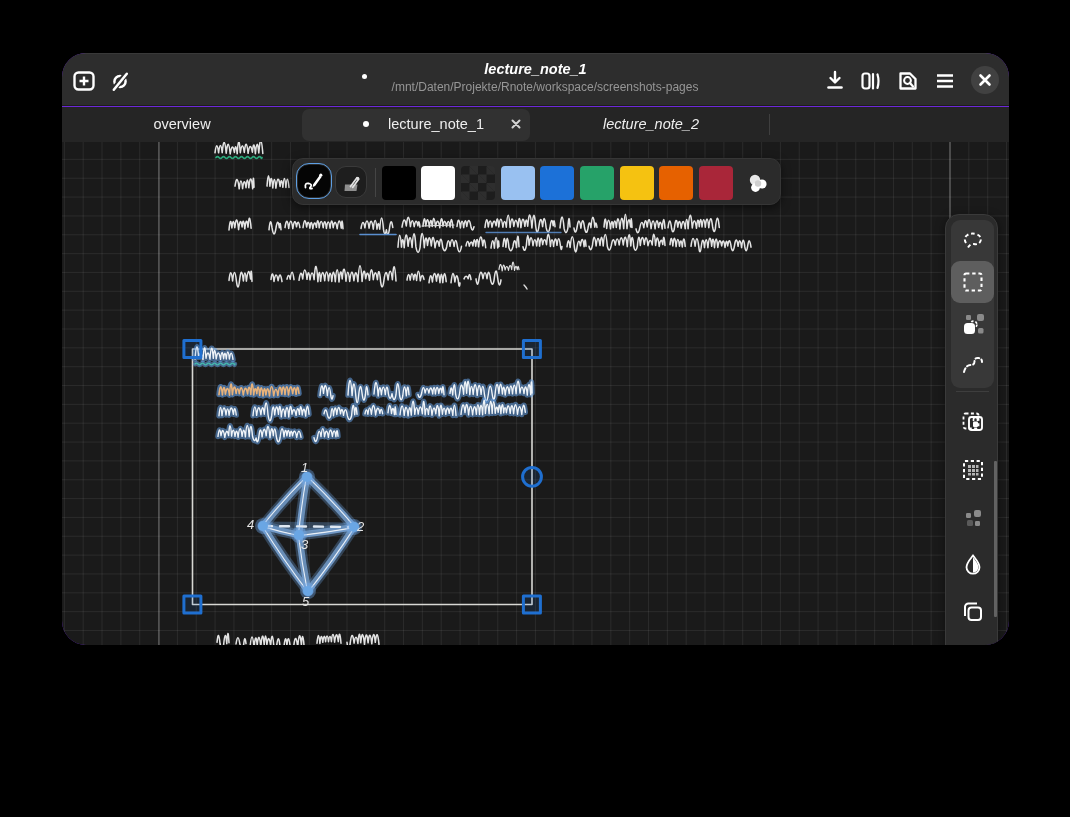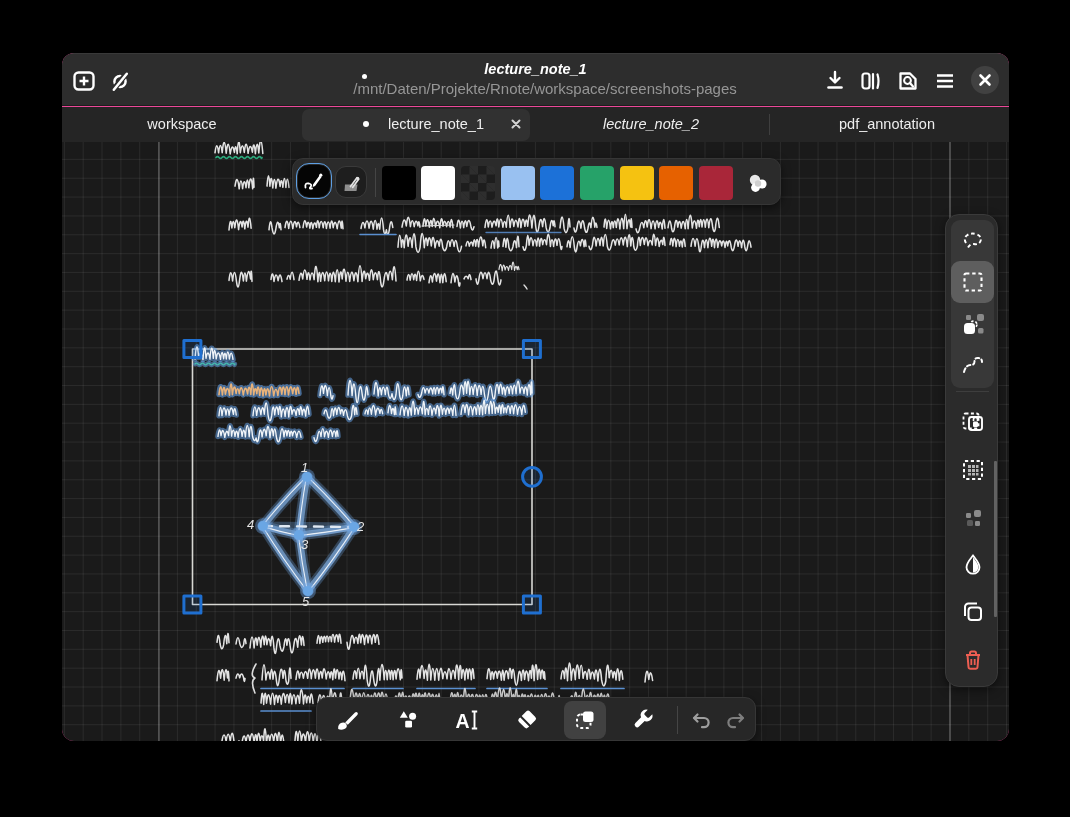--- a/index.html
+++ b/index.html
@@ -1,32 +1,32 @@
 <!DOCTYPE html>
 <html><head><meta charset="utf-8">
 <style>
 * { margin:0; padding:0; box-sizing:border-box; }
 html,body { width:1070px; height:817px; background:#000; overflow:hidden;
   font-family:"Liberation Sans", sans-serif; }
-#win { position:absolute; left:62px; top:53px; width:947px; height:688px;
-  border-radius:12px; overflow:hidden; background:#ec4899; }
+#win { position:absolute; left:62px; top:53px; width:947px; height:592px;
+  border-radius:24px; overflow:hidden; background:#6d28d9; }
 #hdr { position:absolute; left:0; top:0; width:100%; height:53px; background:#2d2d2d;
   border-bottom:1px solid #1d1d1d; box-shadow:inset 0 1px 0 rgba(255,255,255,0.06); }
 #tabs { position:absolute; left:0; top:54px; width:100%; height:35px; background:#252525; }
 #cv { position:absolute; left:0; top:89px; width:947px; height:607px; background:#1a1a1a;
   background-image:
     linear-gradient(to right, rgba(255,255,255,0.07) 1px, transparent 1px),
     linear-gradient(to bottom, rgba(255,255,255,0.07) 1px, transparent 1px);
   background-size:18.85px 18.85px; background-position:1.85px 16.9px; }
 .pageline { position:absolute; top:0; width:2px; height:607px; background:rgba(255,255,255,0.19); }
 .hbtn { position:absolute; top:0; height:53px; display:flex; align-items:center; }
 #title { position:absolute; left:0; top:8px; width:100%; text-align:center; color:#fff;
   font-weight:bold; font-style:italic; font-size:14.5px; }
 #subtitle { position:absolute; left:0; top:27px; width:100%; text-align:center; color:#969696;
-  font-size:15px;padding-left:19px; }
+  font-size:12px;padding-left:19px; }
 .tabtxt { position:absolute; top:0; height:35px; line-height:34px; color:#eee; font-size:14.5px;
   text-align:center; }
 #activetab { position:absolute; left:240px; top:2px; width:228px; height:32px; background:#313131;
   border-radius:7px; }
 .panel { position:absolute; background:#242424; box-shadow:0 3px 10px rgba(0,0,0,0.5);
   border:1px solid #363636; }
 svg { display:block; }
 </style></head>
 <body>
 <div id="win">
@@ -68,29 +68,28 @@
     </svg>
 
     <div style="position:absolute; left:909px; top:13px; width:28px; height:28px; border-radius:50%; background:#414141;">
       <svg width="28" height="28" viewBox="0 0 28 28" stroke="#fff" stroke-width="2.6" stroke-linecap="round">
         <path d="M9.5 9.5 L18.5 18.5 M18.5 9.5 L9.5 18.5"></path>
       </svg>
     </div>
   </div>
   <div id="tabs">
     <div id="activetab"></div>
-    <div class="tabtxt" style="left:60px; width:120px;">workspace</div>
+    <div class="tabtxt" style="left:60px; width:120px;">overview</div>
     <div style="position:absolute; left:301px; top:14px; width:6px; height:6px; border-radius:50%; background:#fff;"></div>
     <div class="tabtxt" style="left:294px; width:160px;">lecture_note_1</div>
     <svg style="position:absolute; left:446px; top:9px;" width="16" height="16" viewBox="0 0 16 16" stroke="#d2d2d2" stroke-width="2" stroke-linecap="round">
       <path d="M4.5 4.5 L11.5 11.5 M11.5 4.5 L4.5 11.5"></path>
     </svg>
     <div class="tabtxt" style="left:519px; width:140px;font-style:italic;">lecture_note_2</div>
     <div style="position:absolute; left:707px; top:7px; width:1px; height:21px; background:#3f3f3f;"></div>
-    <div class="tabtxt" style="left:755px; width:140px;">pdf_annotation</div>
   </div>
   <div id="cv">
     <div class="pageline" style="left:96px"></div>
     <div class="pageline" style="left:887px"></div>
     <svg width="947" height="607" viewBox="62 142 947 607" fill="none" stroke-linecap="round" stroke-linejoin="round" style="position:absolute;left:0;top:0">
 <path d="M215.0 152.8Q216.8 138.9 218.6 152.8Q220.4 138.2 222.2 152.7Q224.2 131.8 226.2 153.2Q228.2 135.1 230.2 153.9Q232.3 140.8 234.4 152.4Q235.8 140.7 237.2 153.8Q238.7 130.0 240.3 152.8Q242.3 139.2 244.3 152.4Q246.2 135.7 248.1 153.3Q250.2 140.2 252.4 152.2Q253.9 137.1 255.4 153.8Q257.1 135.4 258.8 153.0Q260.8 128.2 262.8 153.5" stroke="#e3e3e3" stroke-width="1.55" opacity="1.0"></path>
 <path d="M216.0 157.5Q217.5 155.7 219.0 157.5Q220.5 159.3 222.0 157.5Q223.5 155.7 225.0 157.5Q226.5 159.3 228.0 157.5Q229.5 155.7 231.0 157.5Q232.5 159.3 234.0 157.5Q235.5 155.7 237.0 157.5Q238.5 159.3 240.0 157.5Q241.5 155.7 243.0 157.5Q244.5 159.3 246.0 157.5Q247.5 155.7 249.0 157.5Q250.5 159.3 252.0 157.5Q253.5 155.7 255.0 157.5Q256.5 159.3 258.0 157.5Q259.5 155.7 261.0 157.5Q261.5 159.3 262.0 157.5" stroke="#2ca57a" stroke-width="1.7"></path>
 <path d="M235.0 186.2Q237.1 171.8 239.2 188.8Q240.9 173.5 242.6 188.6Q244.3 175.2 246.0 187.7Q247.4 172.1 248.8 187.8Q250.8 169.6 252.7 188.8Q253.4 168.6 254.0 187.3" stroke="#e3e3e3" stroke-width="1.55" opacity="1.0"></path>
 <path d="M267.0 186.1Q268.5 165.6 269.9 186.2Q271.4 170.1 272.8 188.0Q274.4 171.2 275.9 188.1Q278.0 171.2 280.1 186.4Q281.5 174.5 282.9 187.3Q284.4 169.5 285.9 187.4Q287.4 171.2 289.0 187.4" stroke="#e3e3e3" stroke-width="1.55" opacity="1.0"></path>
 <path d="M229.0 230.0Q230.4 214.1 231.9 227.9Q233.3 215.2 234.8 227.7Q236.7 211.3 238.6 229.6Q240.4 215.2 242.1 226.9Q243.4 214.7 244.8 228.8Q246.4 214.6 248.0 227.1Q249.5 208.9 251.1 228.3" stroke="#e3e3e3" stroke-width="1.55" opacity="1.0"></path>

